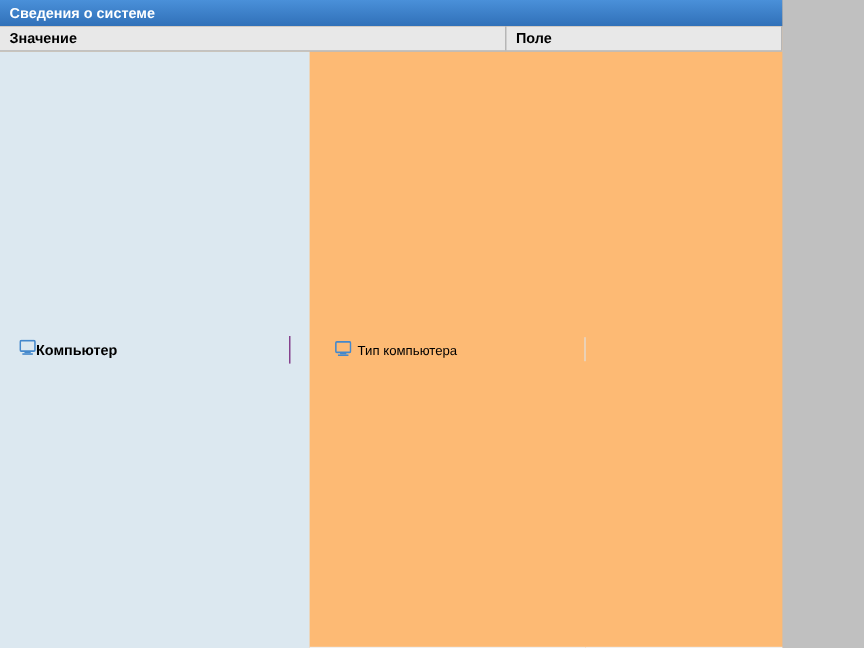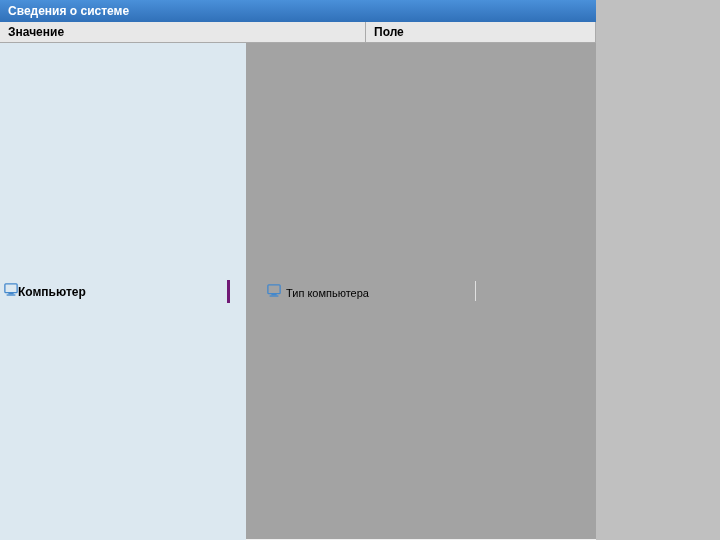--- a/index.html
+++ b/index.html
@@ -5,23 +5,23 @@
     * { margin: 0; padding: 0; box-sizing: border-box; }
     body {
       width: 720px;
       height: 540px;
       background: #c0c0c0;
       font-family: 'Segoe UI', Tahoma, Arial, sans-serif;
       font-size: 12px;
       overflow: hidden;
     }
     .window {
-      width: 596px;
+      width: 652px;
       height: 540px;
-      background: #a3a3a3;
+      background: #fdba74;
       display: flex;
       flex-direction: column;
     }
     .title-bar {
       background: linear-gradient(to bottom, #4a90d9, #3070b8);
       color: white;
       padding: 4px 8px;
       font-size: 12px;
       font-weight: bold;
       height: 22px;
@@ -119,21 +119,21 @@
     <span>Сведения о системе</span>
   </div>
 
   <div class="header-row">
     <div class="header-cell value">Значение</div>
     <div class="header-cell field">Поле</div>
   </div>
 
   <div class="table-body scrollable" id="data-container">
   <div class="full-row">
-    <div class="section-label" style="width:230px; border-right:3px solid #701a75;">
+    <div class="section-label" style="width:230px; border-right:1px solid #701a75;margin-left:12px;">
       <span class="item-icon"><svg class="svg-icon" viewBox="0 0 16 16" fill="#4488cc">
               <rect x="1" y="1" width="14" height="10" rx="1" fill="none" stroke="#4488cc" stroke-width="1.5"></rect>
               <rect x="5" y="11" width="6" height="2" fill="#4488cc"></rect>
               <rect x="3" y="13" width="10" height="1.5" fill="#4488cc"></rect>
             </svg></span>
       <span style="font-weight:bold;">Компьютер</span>
     </div>
     <div style="flex:1; padding:3px 8px;"></div>
   </div>
       <div class="value-row">

